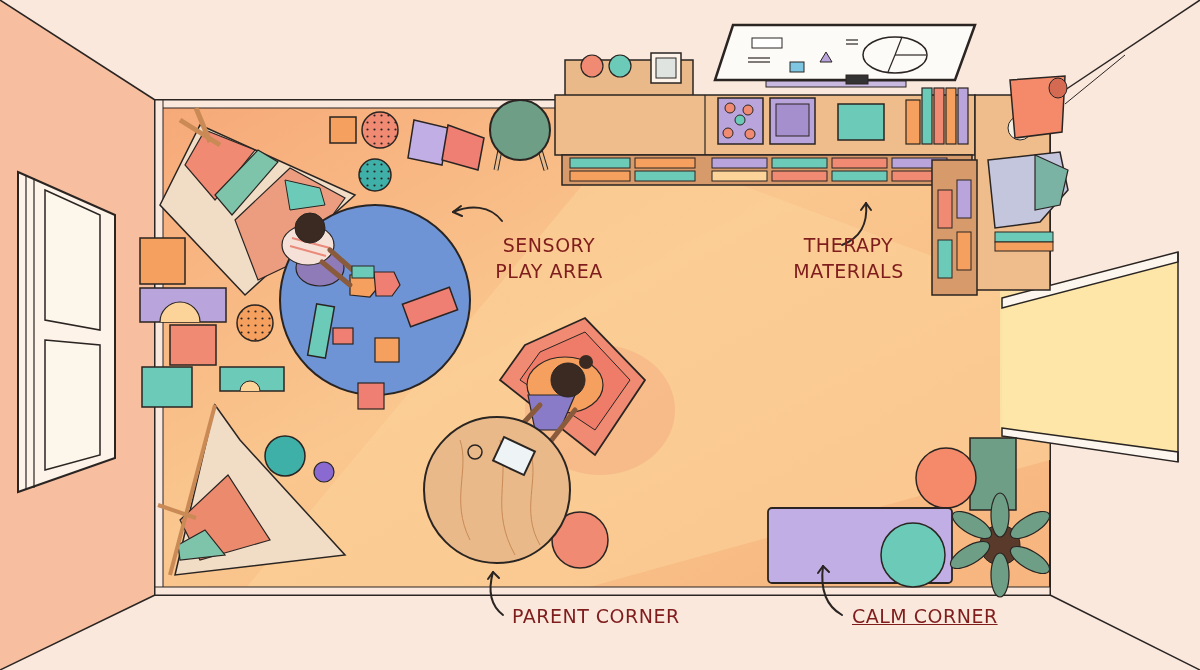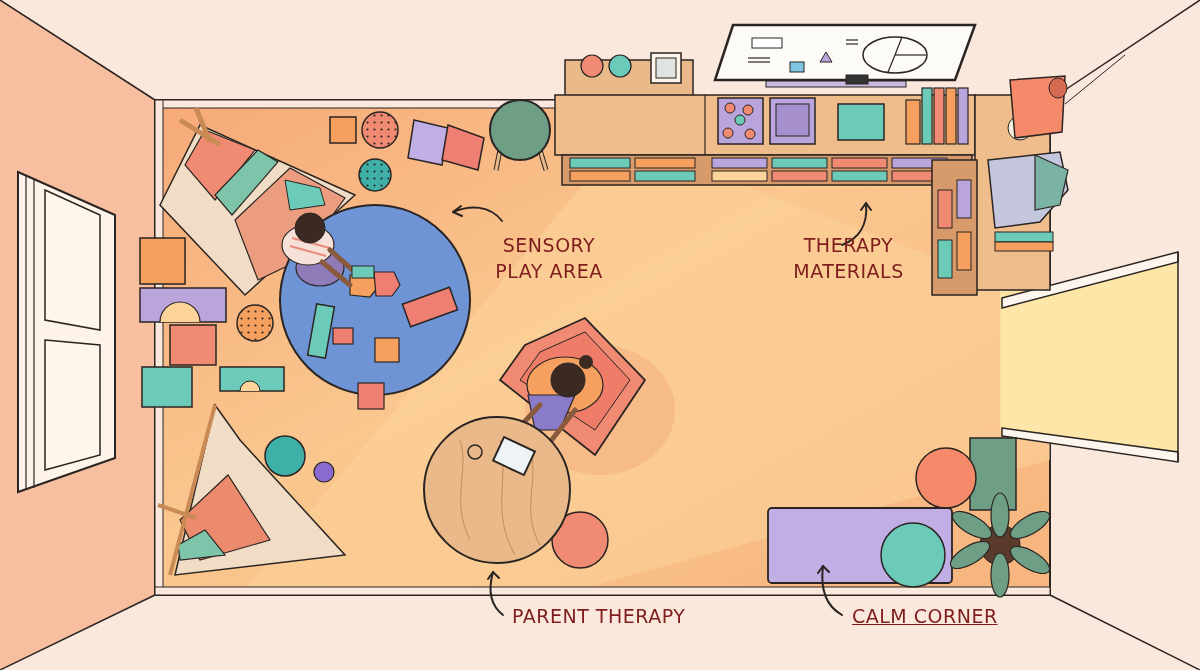--- a/index.html
+++ b/index.html
@@ -265,15 +265,15 @@
     <path d="M493,572 l-5,7 M493,572 l6,6"></path>
     <path d="M842,615 C826,606 820,590 823,566"></path>
     <path d="M823,566 l-5,7 M823,566 l6,6"></path>
   </g>
 </svg>
 
 <div class="label" style="left:494px; top:232px; width:110px;">SENSORY
 PLAY AREA</div>
 <div class="label" style="left:768px; top:232px; width:115px;margin-left:23px;">THERAPY
 MATERIALS</div>
-<div class="label label-left" style="left:512px; top:603px; width:190px;">PARENT THERAPY</div>
+<div class="label label-left" style="left:512px; top:603px; width:190px;">PARENT CORNER</div>
 <div class="label label-left" style="left:852px; top:603px; width:170px;text-decoration:underline;">CALM CORNER</div>
 </div>
 
 </body></html>

